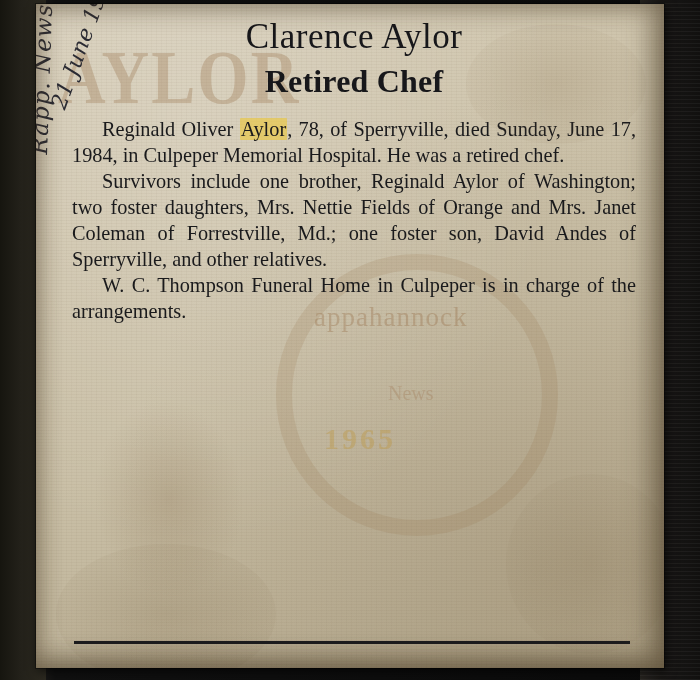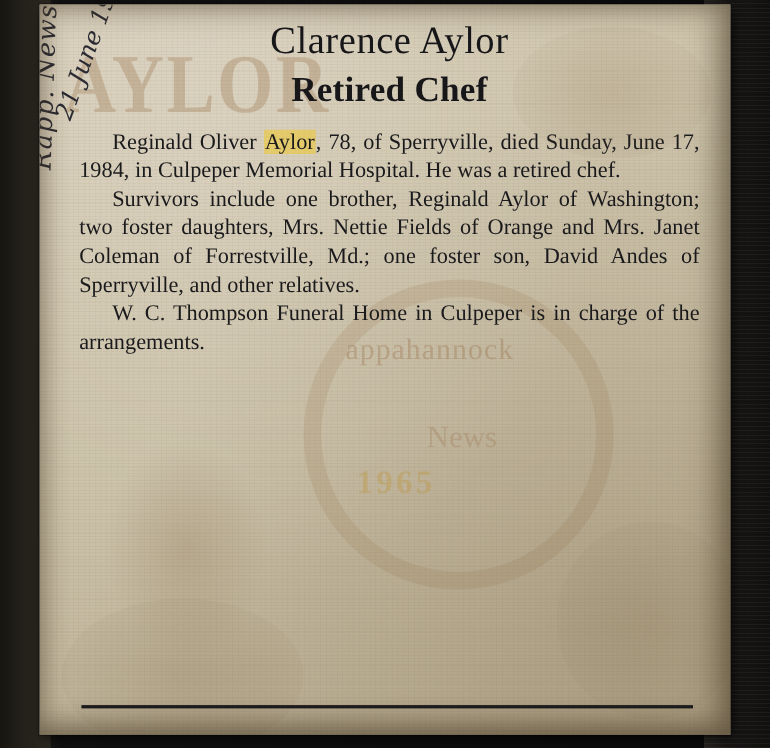--- a/index.html
+++ b/index.html
@@ -116,21 +116,21 @@
     top: 298px;
     font-family: "Liberation Serif", serif;
     font-size: 27px;
     color: rgba(150,106,66,0.33);
     letter-spacing: 1px;
   }
   .wm-news {
     left: 352px;
     top: 378px;
     font-family: "Liberation Serif", serif;
-    font-size: 28px;
+    font-size: 20px;
     color: rgba(150,106,66,0.26);
   }
   .wm-year {
     left: 288px;
     top: 418px;
     font-family: Liberation Serif, serif;
     font-weight: bold;
     font-size: 30px;
     color: rgba(190,150,60,0.38);
     letter-spacing: 3px;

